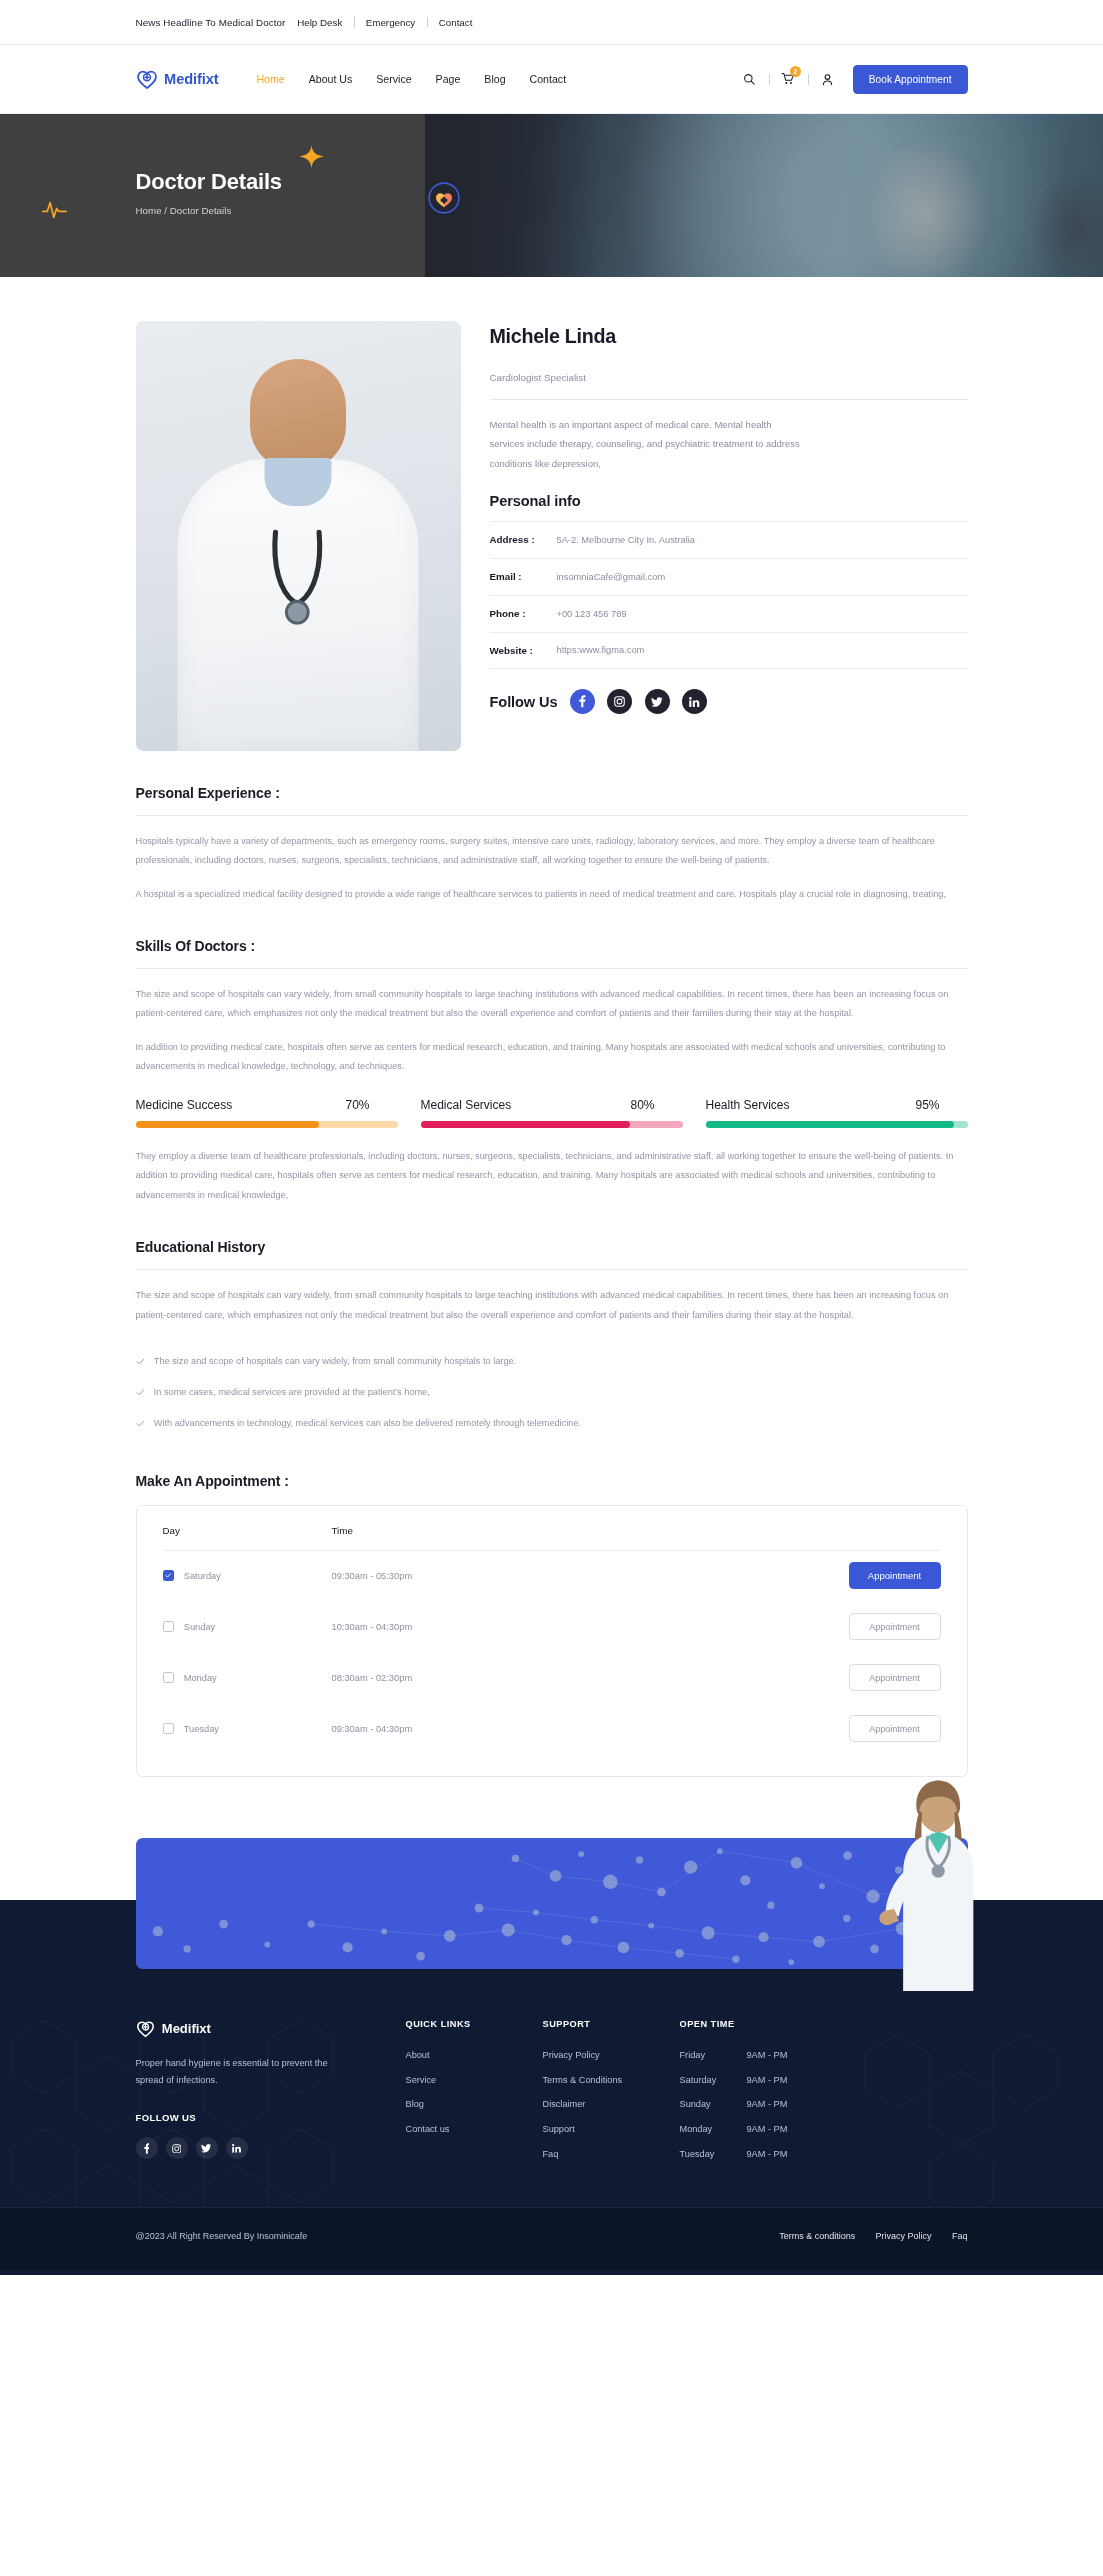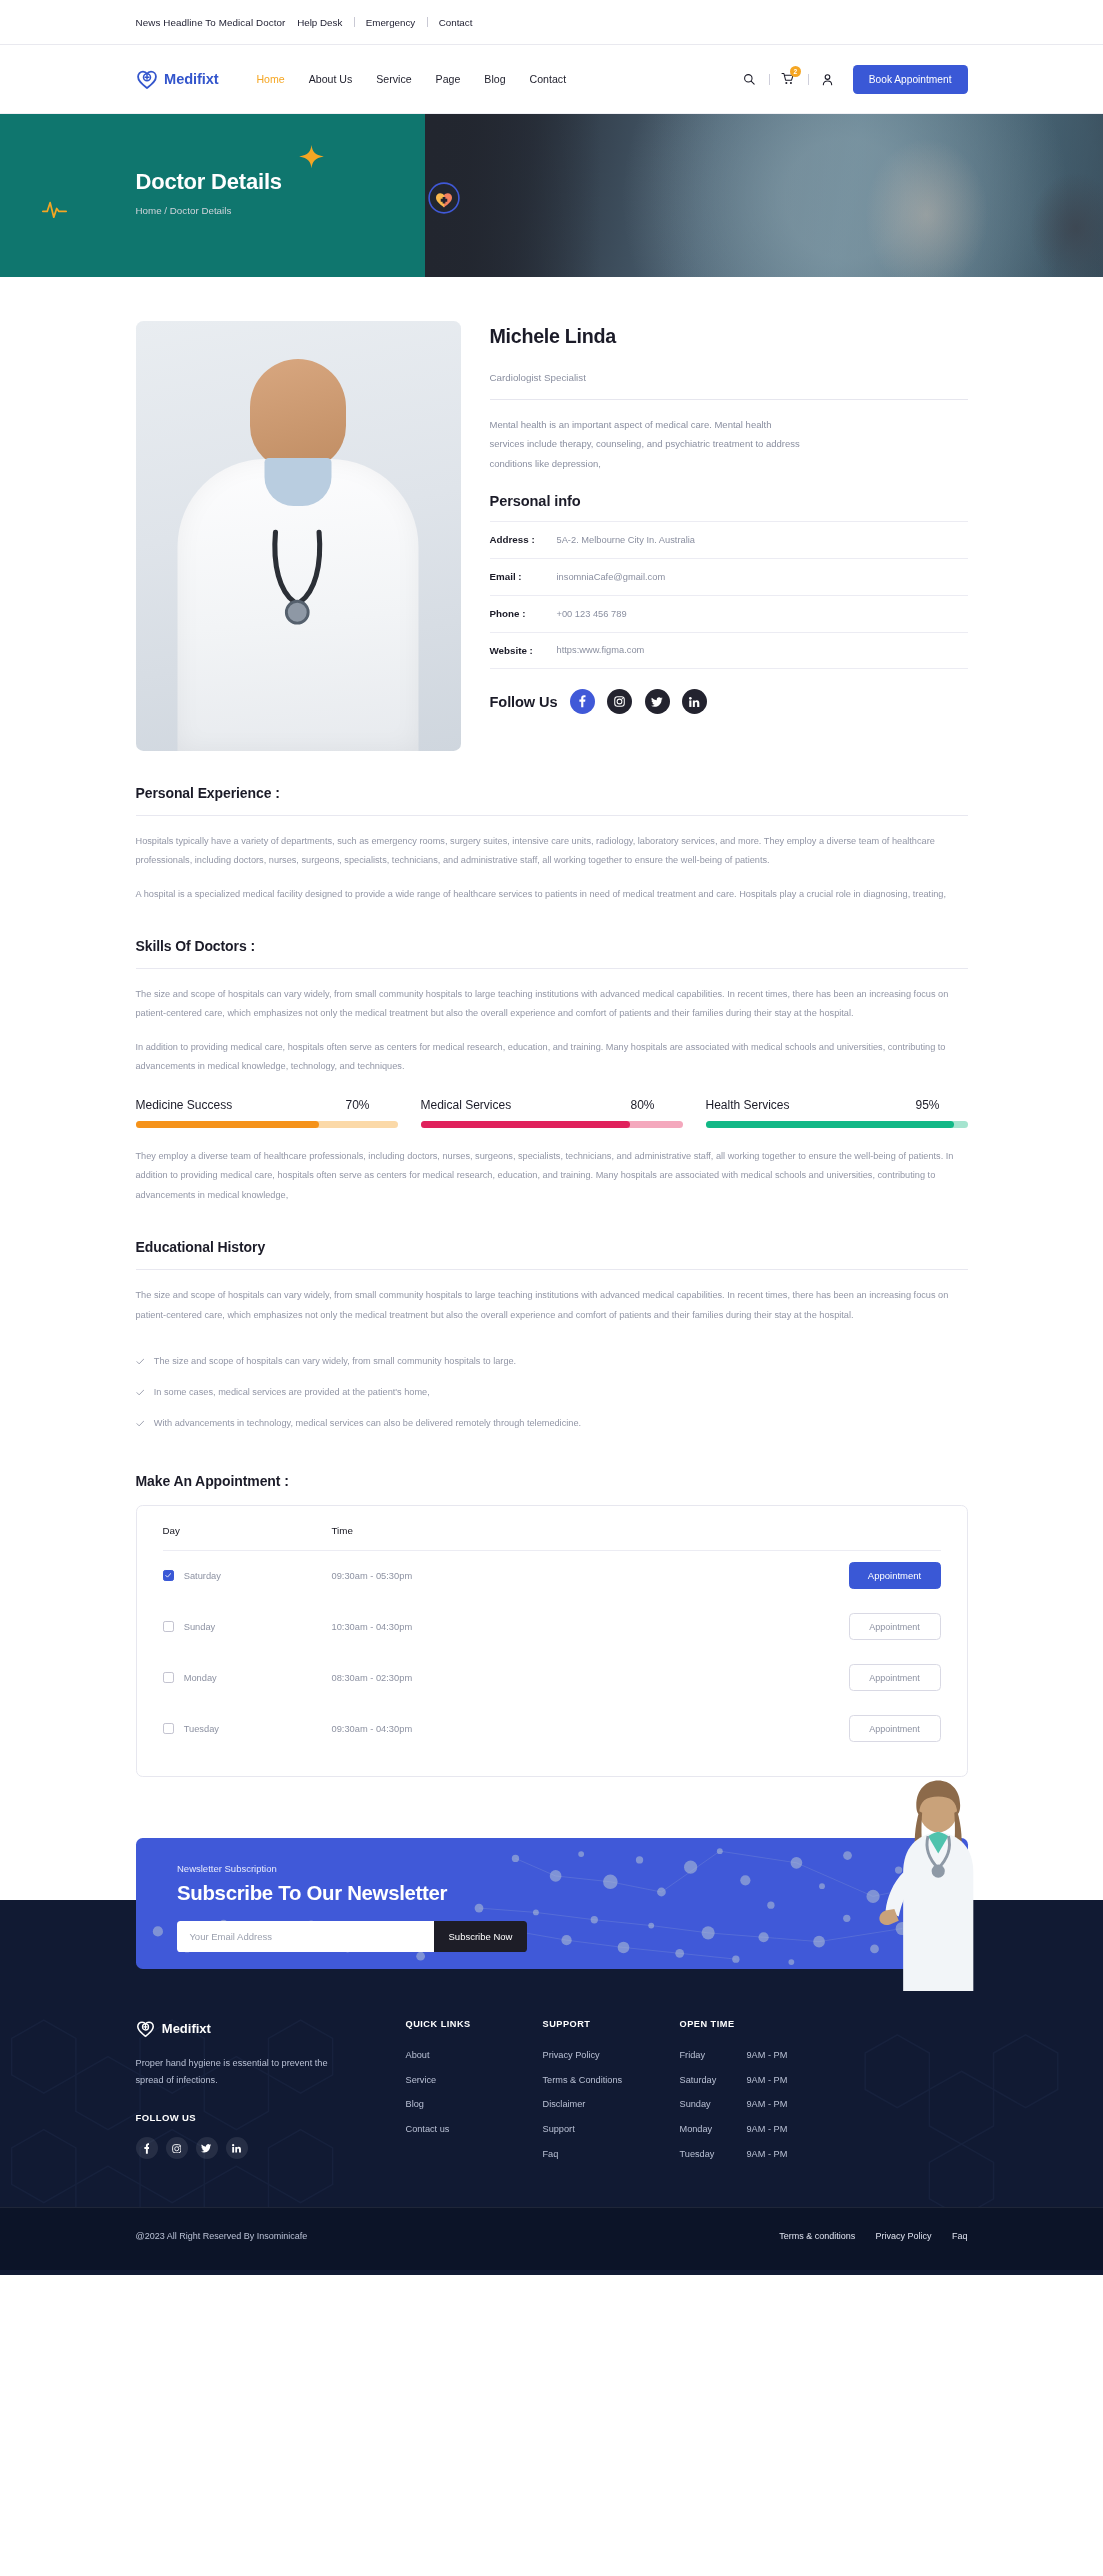--- a/index.html
+++ b/index.html
@@ -43,21 +43,21 @@
     position:absolute; top:-0.7px; right:0px; width:11px; height:11px; border-radius:50%;
     background:#f5a623; color:#fff; font-size:6.6px; font-weight:700;
     display:flex; align-items:center; justify-content:center;
   }
   .btn-book {
     margin-left:13px; background:#3a58d6; color:#fff; border:none; border-radius:4.4px;
     padding:0 16px; height:29px; font-size:10.2px; font-family:inherit; cursor:pointer;
   }
 
   
-  .hero { position:relative; height:163px; background:#0f766e; overflow:hidden; }
+  .hero { position:relative; height:163px; background:#404040; overflow:hidden; }
   .hero-photo {
     position:absolute; right:0; top:0; width:678px; height:163px;
     background:
       radial-gradient(circle at 62% 52%, rgba(146,168,178,.55) 0 14%, rgba(0,0,0,0) 52%),
       radial-gradient(circle at 84% 40%, rgba(80,120,140,.45) 0 18%, rgba(0,0,0,0) 60%),
       linear-gradient(100deg,#22262f 0%, #2b3440 16%, #4b6172 42%, #5d7888 62%, #3d4f5c 86%, #2a313b 100%);
   }
   .hero-photo::after{
     content:""; position:absolute; inset:0;
     background:
@@ -530,28 +530,20 @@
           <circle cx="120" cy="118" r="6"></circle>
             <circle cx="70" cy="152" r="5"></circle>
             <circle cx="30" cy="128" r="7"></circle>
         </g>
         <g stroke="#c9d6d4" stroke-width="1" opacity=".25" fill="none">
           <path d="M520 28 575 52 650 60 720 74 800 18 905 34 1010 80 1105 60"></path>
           <path d="M470 96 548 102 628 112 706 120 784 130 860 136 936 142 1050 124"></path>
           <path d="M240 118 340 128 430 134 510 126 590 140 668 150 745 158 822 166"></path>
         </g>
       </svg>
-      <div class="news-card-inner">
-        <div class="news-kicker">Newsletter Subscription</div>
-        <div class="news-title">Subscribe To Our Newsletter</div>
-        <div class="news-form">
-          <input class="news-input" type="text" placeholder="Your Email Address" style="">
-          <button class="news-btn">Subscribe Now</button>
-        </div>
-      </div>
     </div>
     <svg class="nurse" viewBox="0 0 190 290">
       <ellipse cx="96" cy="40" rx="27" ry="33" fill="#c9a27a"></ellipse>
       <path d="M66 36c0-22 14-34 30-34s30 12 30 34c0 8-2 12-4 12 0-18-10-24-26-24S70 30 70 48c-2 0-4-4-4-12z" fill="#8c6a4a"></path>
       <path d="M70 44c-6 20-8 44-4 62l10-4c-4-18-3-40-2-56z" fill="#8c6a4a"></path>
       <path d="M122 44c6 20 8 44 4 62l-10-4c4-18 3-40 2-56z" fill="#8c6a4a"></path>
       <path d="M96 72c-30 4-48 22-48 56v162h96V128c0-34-18-52-48-56z" fill="#f2f5f8"></path>
       <path d="M96 72c-8 2-14 6-14 6l14 24 14-24s-6-4-14-6z" fill="#4fc3ad"></path>
       <path d="M82 78c-4 16 0 30 14 44 14-14 18-28 14-44" fill="none" stroke="#8e99a6" stroke-width="4"></path>
       <circle cx="96" cy="126" r="9" fill="#8e99a6"></circle>

